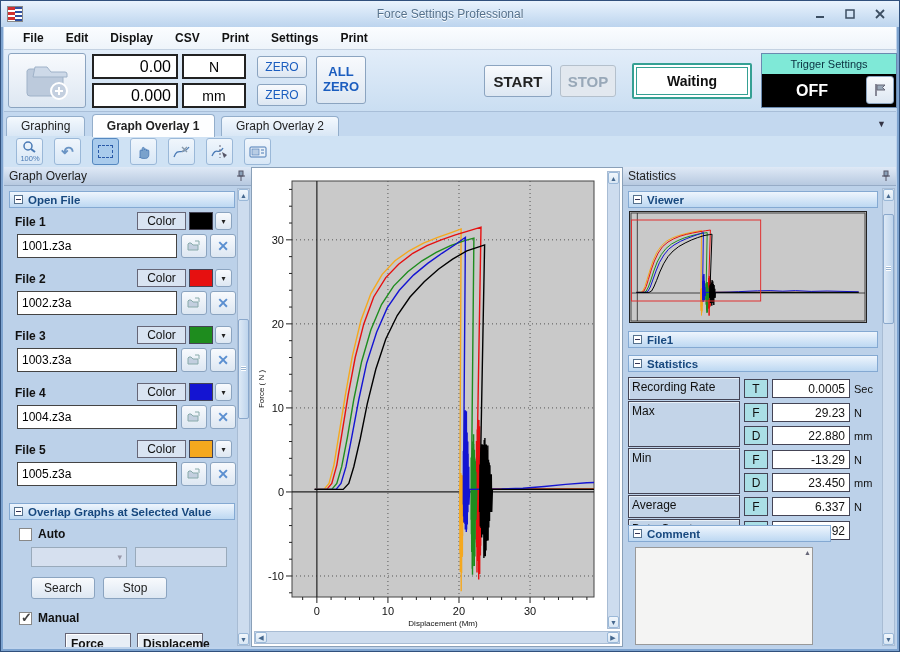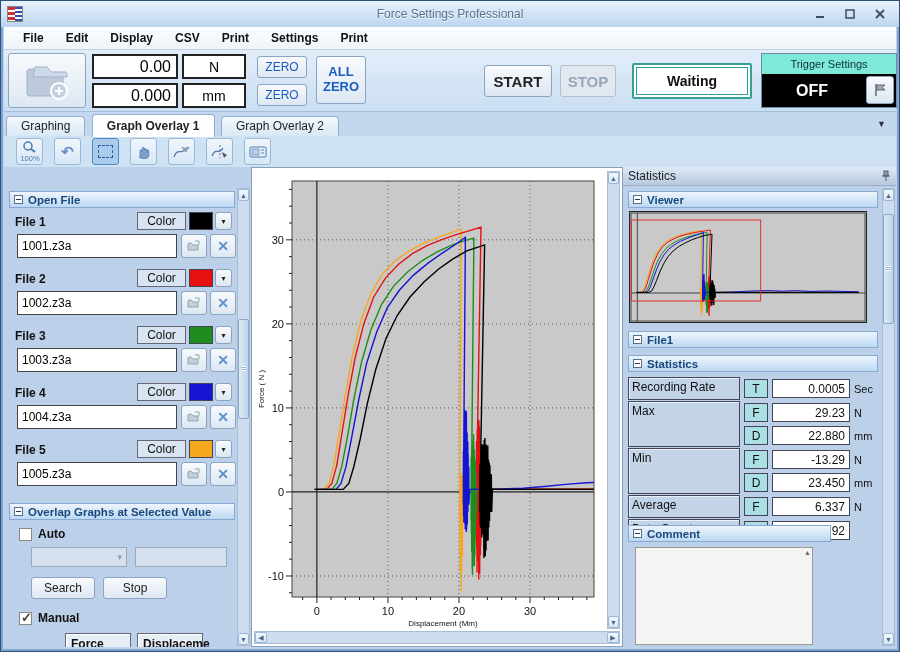--- a/index.html
+++ b/index.html
@@ -254,20 +254,29 @@
       <svg width="18" height="12">
           <rect x="1" y="1" width="16" height="10" rx="1" fill="#e8f0f8" stroke="#4a7ab5"></rect>
           <rect x="3" y="3" width="7" height="6" fill="#b9cde4" stroke="#4a7ab5" stroke-width=".6"></rect>
           <line x1="12" y1="4" x2="15" y2="4" stroke="#4a7ab5"></line>
           <line x1="12" y1="7" x2="15" y2="7" stroke="#4a7ab5"></line>
         </svg>
     </div>
   </div>
 
   <div class="left-panel">
+    <div class="panel-header">
+      <span>Graph Overlay</span>
+      <span class="grow"></span>
+      <svg width="10" height="12">
+          <rect x="3" y="1" width="4" height="5" fill="#8aa0b8" stroke="#556"></rect>
+          <line x1="1" y1="6" x2="9" y2="6" stroke="#556"></line>
+          <line x1="5" y1="6" x2="5" y2="11" stroke="#556"></line>
+        </svg>
+    </div>
 
     <div class="sec" style="top:24px;">
       <div class="section-head">
         <span class="collapse-box"></span>
         <span>Open File</span>
       </div>
       <div id="file-list">
       <div class="file-group">
         <span class="fg-label">File 1</span>
         <span class="color-btn">Color</span>

